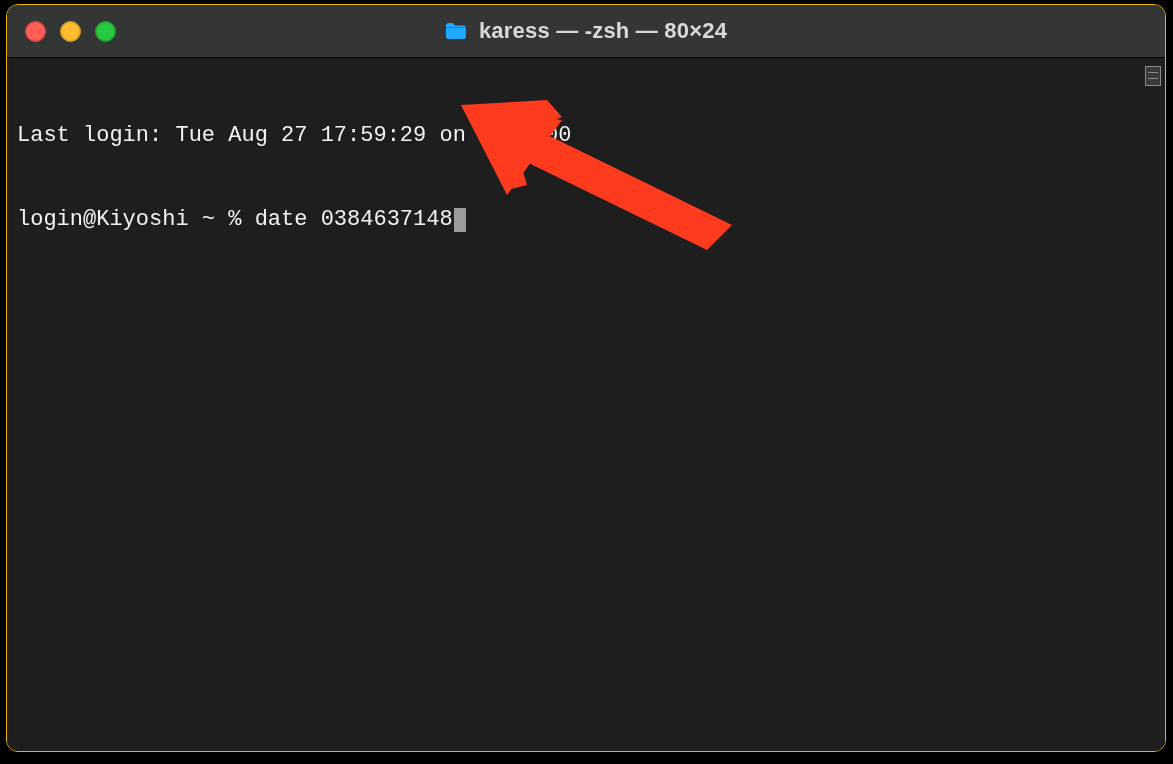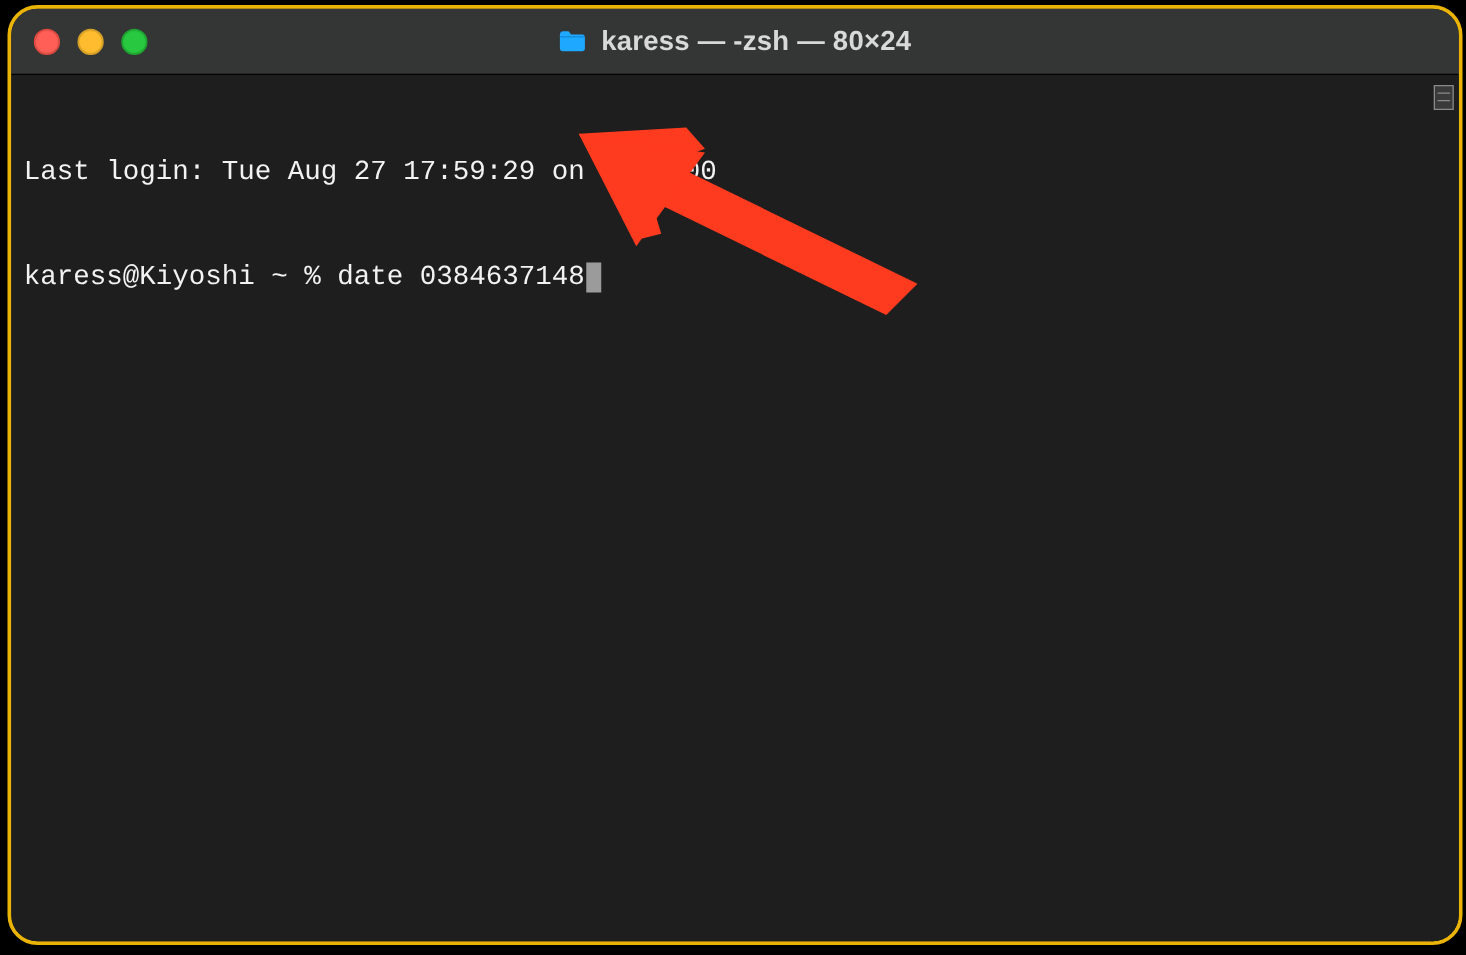--- a/index.html
+++ b/index.html
@@ -12,22 +12,22 @@
     overflow: hidden;
   }
 
   .window {
     position: absolute;
     left: 6px;
     top: 4px;
     width: 1158px;
     height: 746px;
     background: #1e1e1e;
-    border: 3px solid #eab308;
-    border-radius: 24px;
+    border: 1px solid #eab308;
+    border-radius: 12px;
     box-shadow: 0 0 0 1px rgba(0,0,0,0.6);
     overflow: hidden;
   }
 
   
   .titlebar {
     height: 52px;
     background: #343635;
     border-bottom: 1px solid #000;
     display: flex;
@@ -146,21 +146,21 @@
       </span>
       <span>karess — -zsh — 80×24</span>
     </div>
   </div>
 
   <div class="terminal-body">
     <div class="line">
       <span>Last login: Tue Aug 27 17:59:29 on ttys000</span>
     </div>
     <div class="line">
-      <span>karess@Kiyoshi ~ % </span><span>date 0384637148</span><span class="cursor"></span>
+      <span>login@Kiyoshi ~ % </span><span>date 0384637148</span><span class="cursor"></span>
     </div>
 
     <div class="scrollbar-track">
       <div class="scroll-indicator"></div>
     </div>
   </div>
 
   <svg class="arrow-overlay" viewBox="0 0 1158 746">
     <defs>
       <linearGradient id="g" x1="0" y1="0" x2="0" y2="1">

